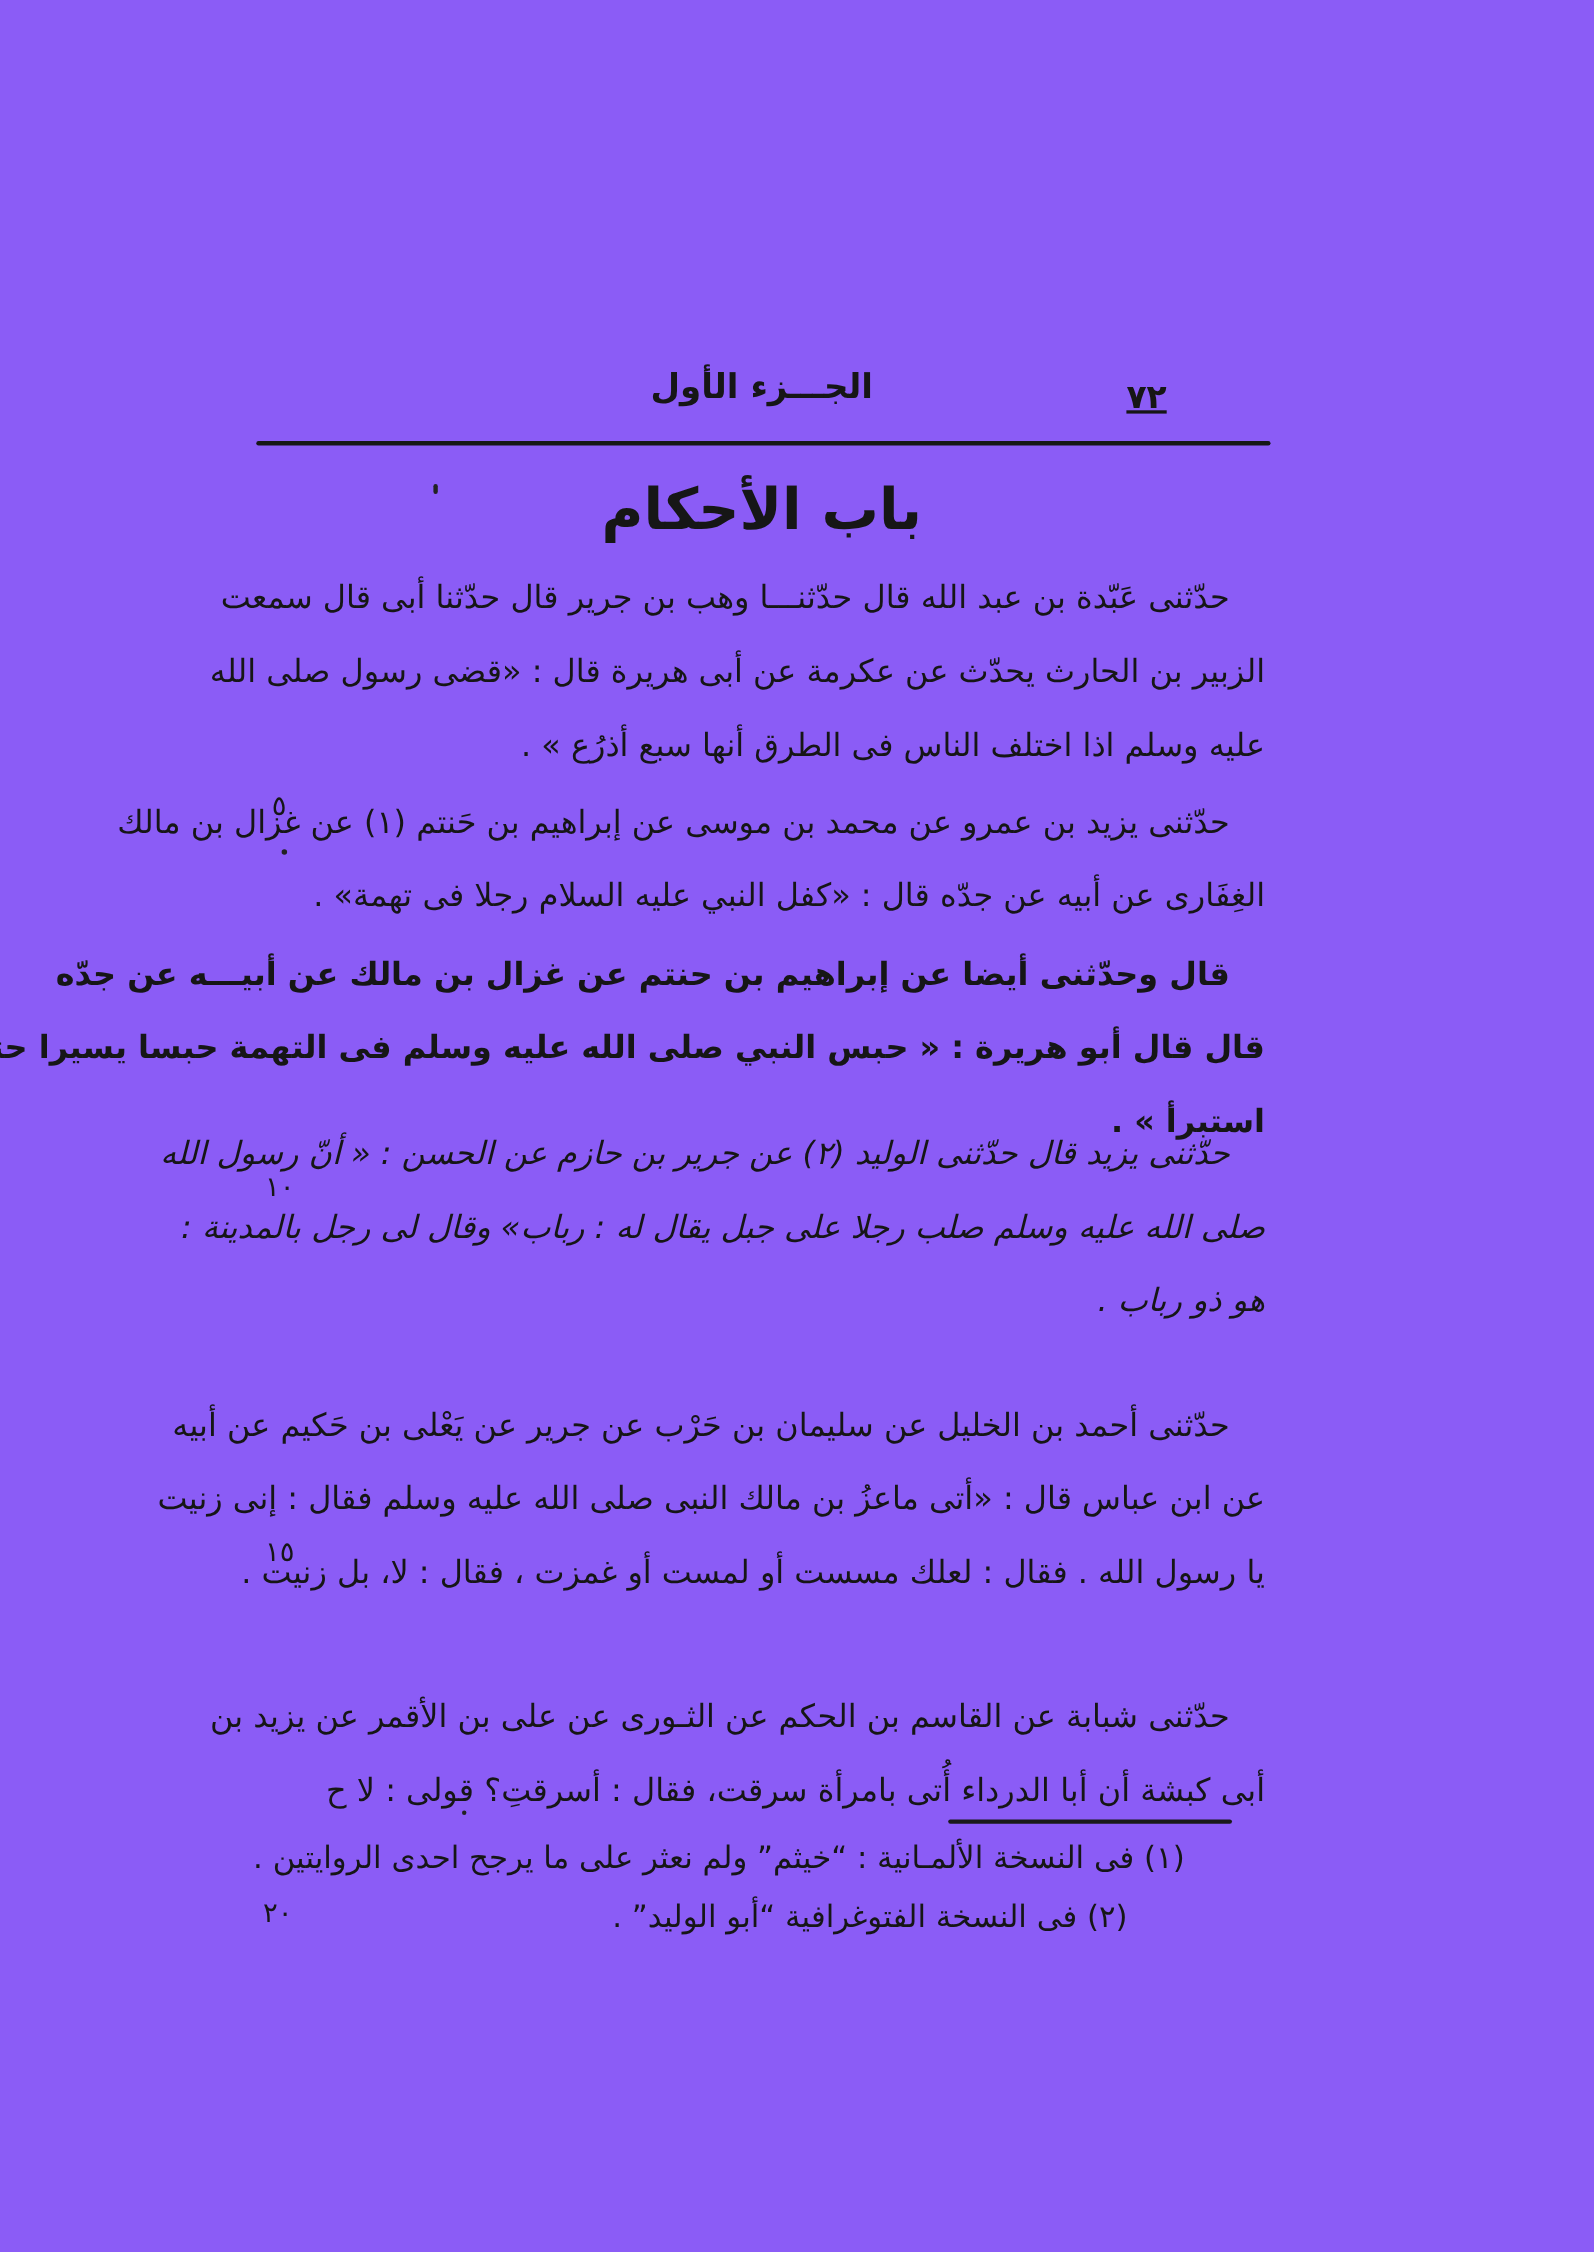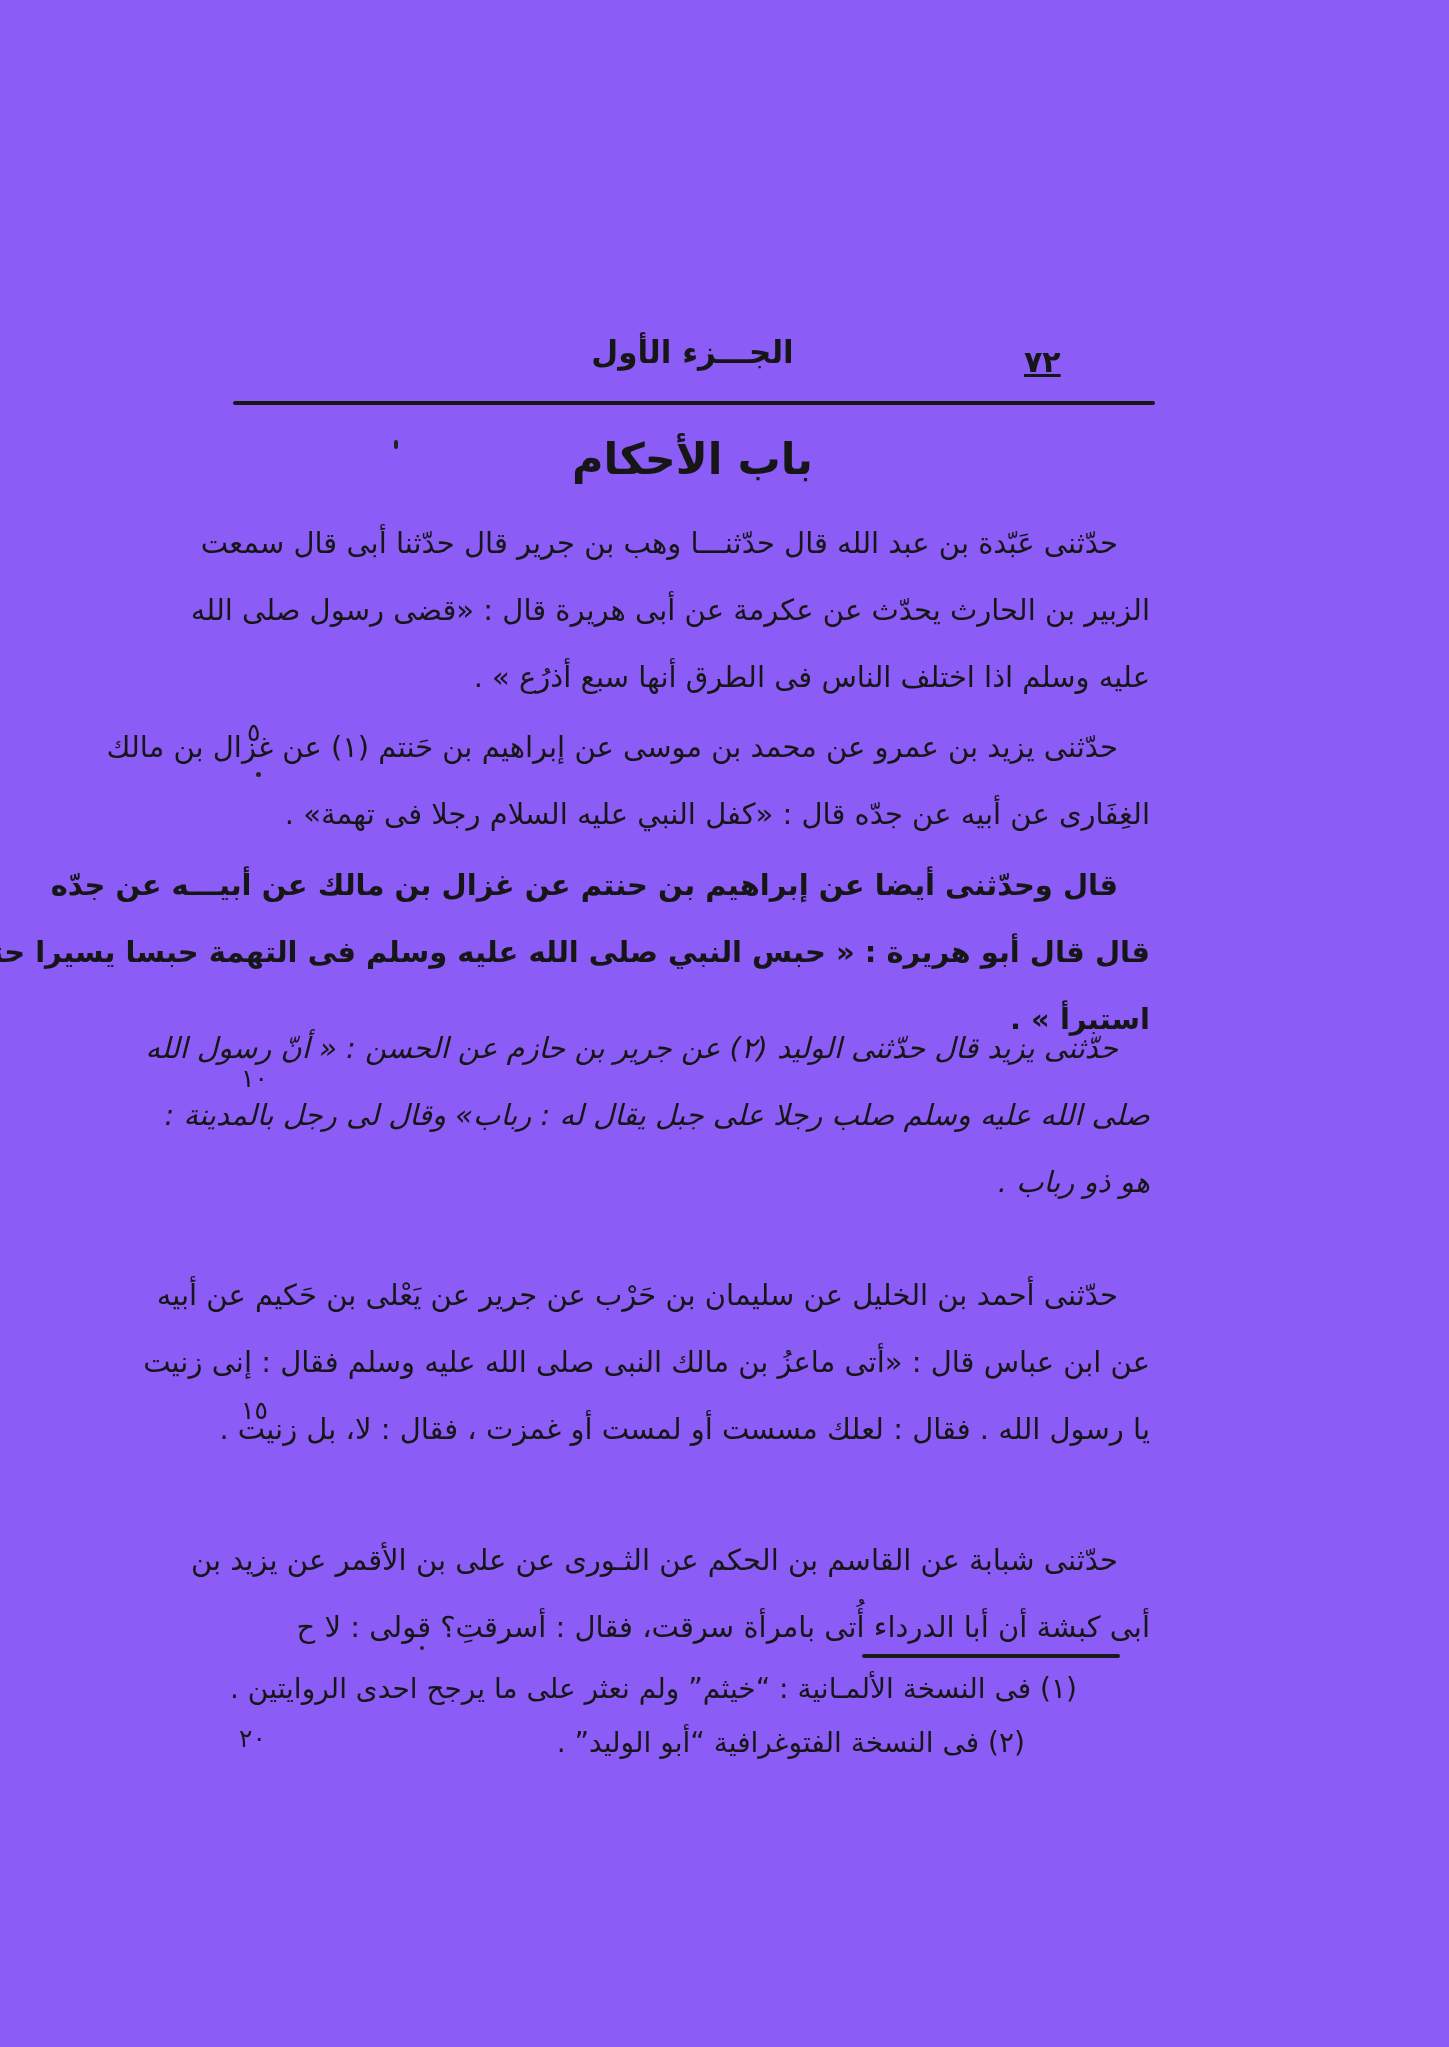--- a/index.html
+++ b/index.html
@@ -24,21 +24,21 @@
     font-size:30px;font-weight:bold;direction:rtl;text-decoration:underline;
   }
   .rule{
     left:233px;top:401px;width:922px;height:4px;
     background:#171717;border-radius:2px;
   }
   
   .chap{
     left:235px;top:434px;width:915px;
     text-align:center;direction:rtl;
-    font-size:43px;font-weight:bold;
+    font-size:52px;font-weight:bold;
   }
   
   .para{
     left:235px;width:915px;
     direction:rtl;text-align:right;
     font-size:29px;line-height:67px;
   }
   .para .line{height:67px;white-space:nowrap;overflow:visible;}
   .para .line.indent{padding-right:32px;}
   .p1{top:510px;}

